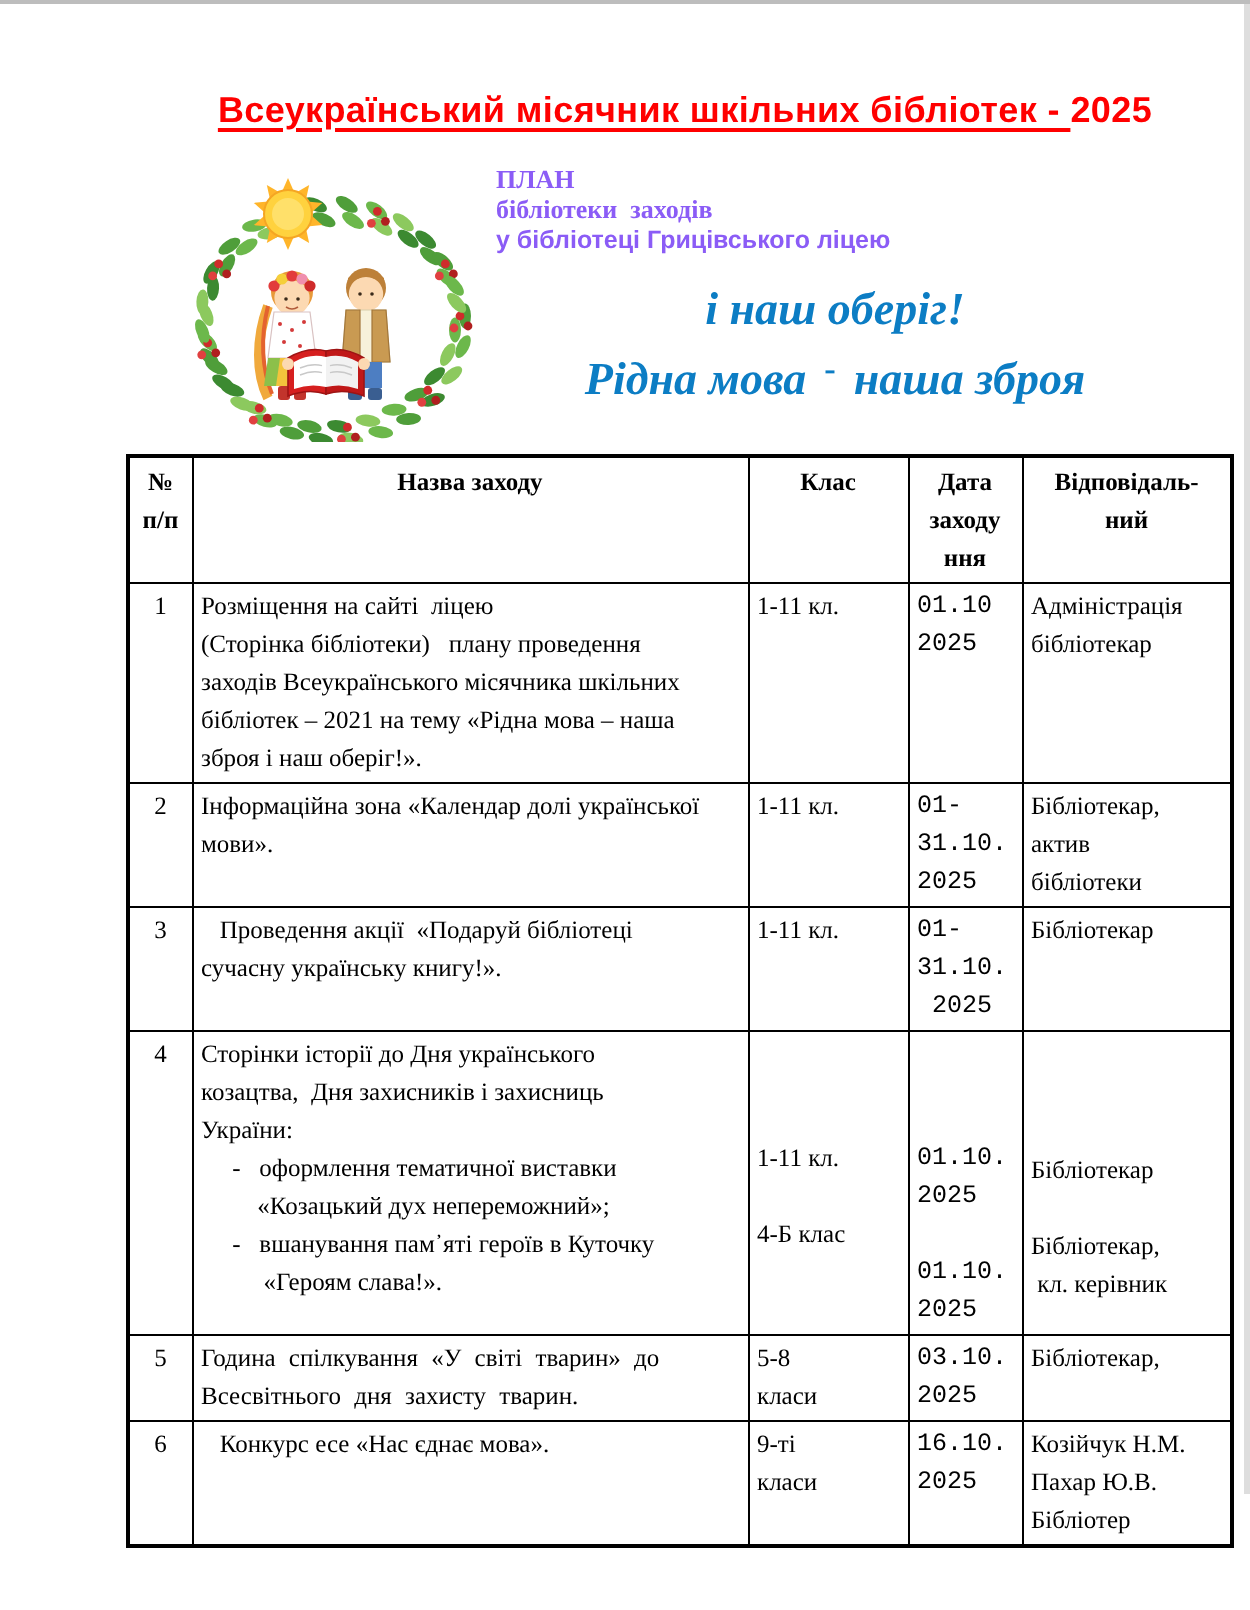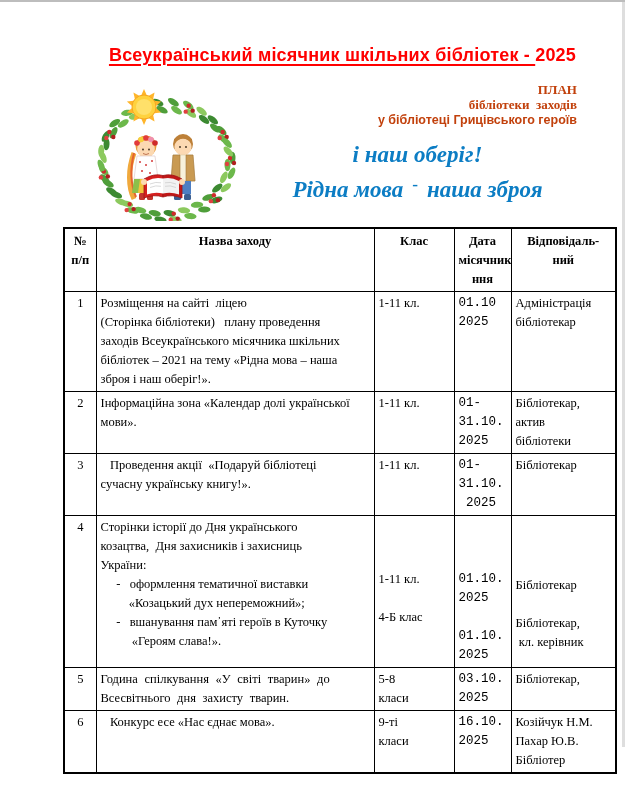--- a/index.html
+++ b/index.html
@@ -25,22 +25,22 @@
     color:var(--title-red,#ff0000);
     white-space:nowrap;
   }
   .doc-title .u{text-decoration:underline;text-decoration-thickness:1.5px;text-underline-offset:3px;}
   
   .illustration{
     position:absolute;left:84px;top:87px;width:172px;height:132px;
   }
   
   .plan-heading{
-    position:absolute;left:232px;top:80px;width:345px;
-    text-align:right;color:#c2410c;
+    position:absolute;left:248px;top:80px;width:345px;
+    text-align:left;color:#8b5cf6;
   }
   .plan-heading .h1{font-weight:bold;font-size:13px;line-height:15px;}
   .plan-heading .h2{font-weight:bold;font-size:13px;line-height:15px;white-space:pre-wrap;}
   .plan-heading .h3{
     font-family:"Liberation Sans", sans-serif;
     font-weight:bold;font-size:12.5px;line-height:16px;
   }
   
   .motto{
     position:absolute;left:235px;top:138px;width:365px;
@@ -245,21 +245,21 @@
     <path d="M92,95 Q86,92.5 81,93.8" stroke="#c9c9c9" stroke-width="0.7" fill="none"></path>
     <path d="M92,98.5 Q86,96 81,97.3" stroke="#c9c9c9" stroke-width="0.7" fill="none"></path>
     <circle cx="60" cy="93" r="3" fill="#fcd9b2"></circle>
     <circle cx="98" cy="93" r="3" fill="#fcd9b2"></circle>
   </g>
 </svg>
 
 <div class="plan-heading">
   <div class="h1">ПЛАН</div>
   <div class="h2">бібліотеки  заходів</div>
-  <div class="h3">у бібліотеці Грицівського героїв</div>
+  <div class="h3">у бібліотеці Грицівського ліцею</div>
 </div>
 
 <div class="motto">
   <div>і наш оберіг!</div>
   <div><span>Рідна мова</span><span class="raised-dash">-</span><span>наша зброя</span></div>
 </div>
 
 <table class="plan">
   <colgroup>
     <col style="width:32px">
@@ -268,21 +268,21 @@
       <col style="width:57px">
       <col style="width:105px">
   </colgroup>
   <thead>
     <tr class="rh">
       <th class="pre">№
 п/п</th>
       <th class="pre">Назва заходу</th>
       <th class="pre">Клас</th>
       <th class="pre">Дата
-місячник
+заходу
 ння</th>
       <th class="pre">Відповідаль-
 ний</th>
     </tr>
   </thead>
   <tbody>
     <tr class="r1">
       <td class="num">1</td>
       <td class="name pre">Розміщення на сайті  ліцею
 (Сторінка бібліотеки)   плану проведення

